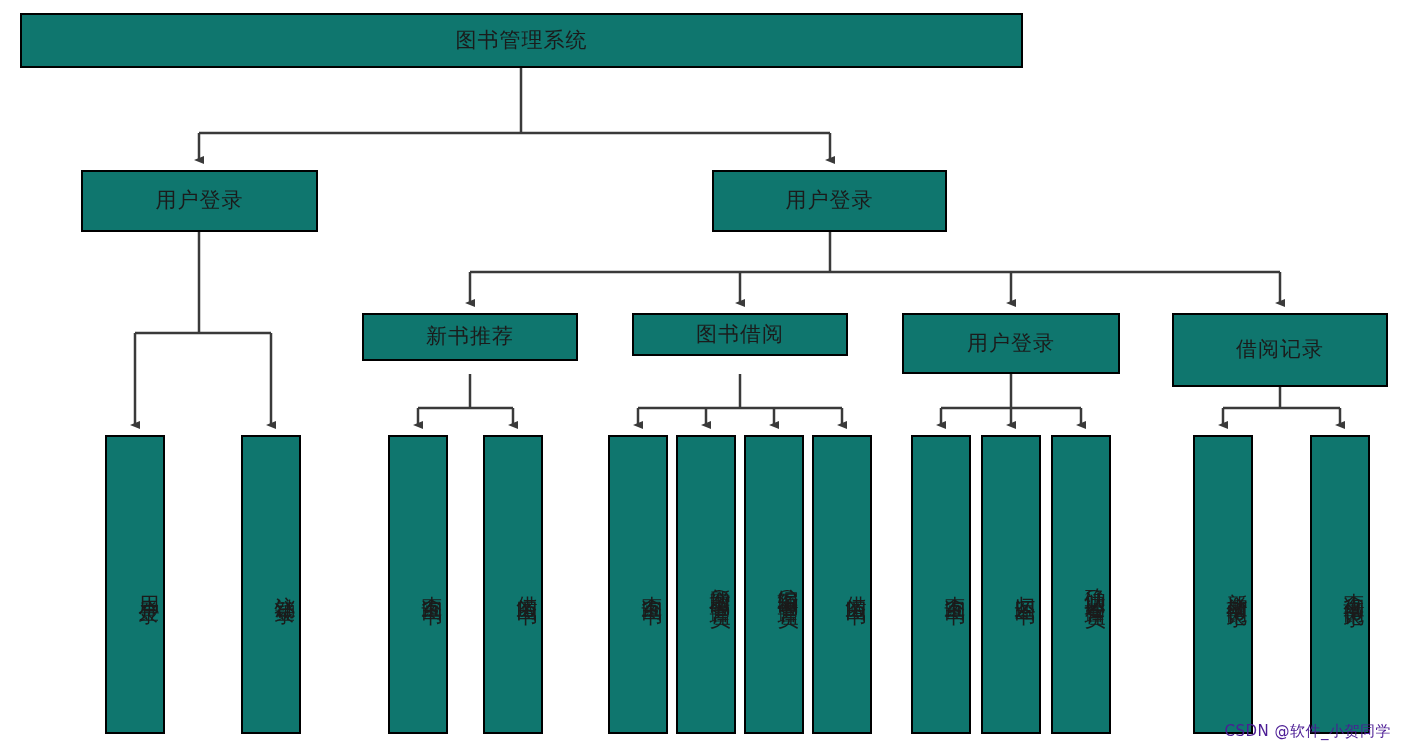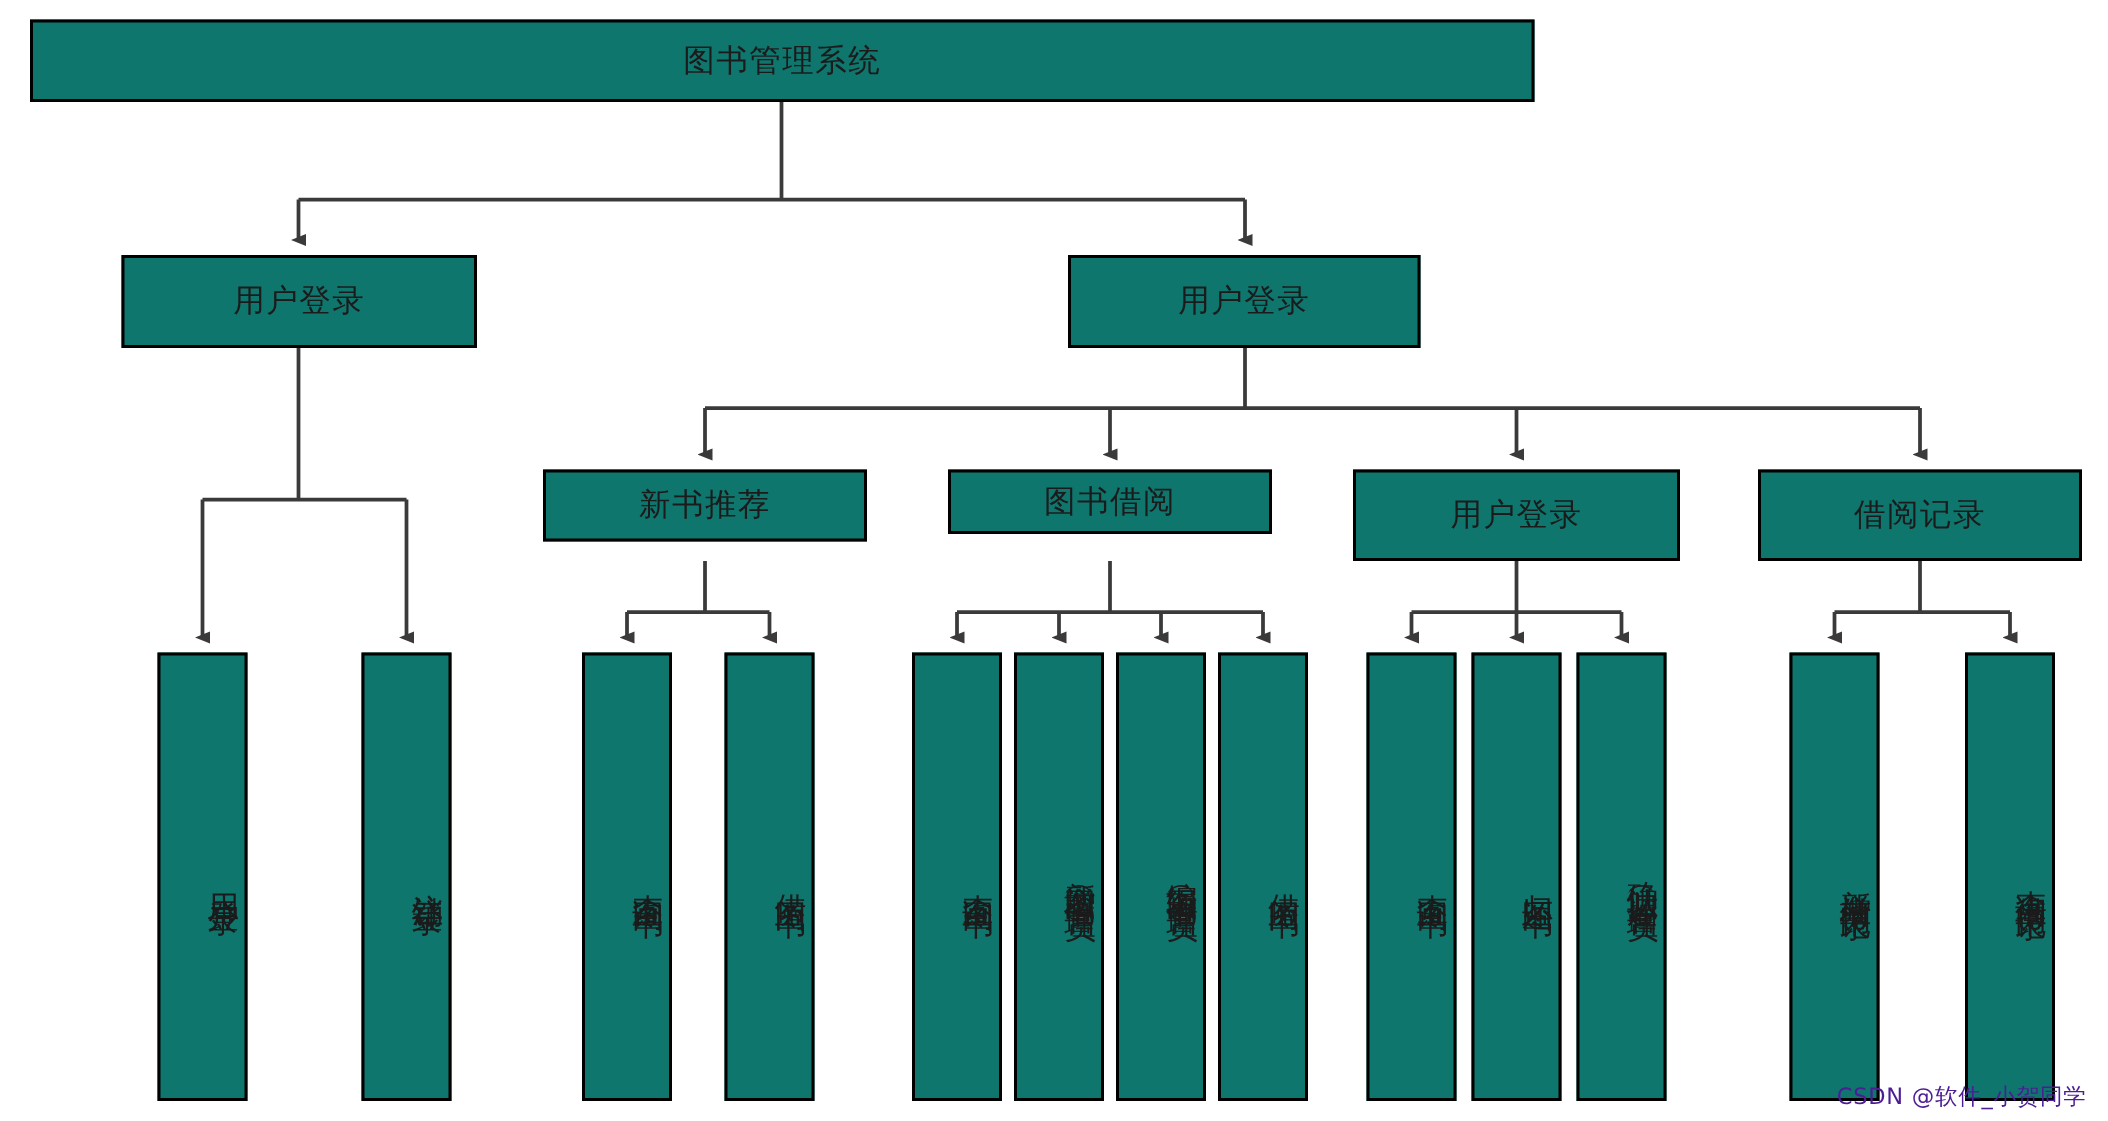--- a/index.html
+++ b/index.html
@@ -135,21 +135,21 @@
 
   <div class="node horizontal" style="left:362px; top:313px; width:216px; height:48px;">
     <span>新书推荐</span>
   </div>
   <div class="node horizontal" style="left:632px; top:313px; width:216px; height:43px;">
     <span>图书借阅</span>
   </div>
   <div class="node horizontal" style="left:902px; top:313px; width:218px; height:61px;">
     <span>用户登录</span>
   </div>
-  <div class="node horizontal" style="left:1172px; top:313px; width:216px; height:61px;">
+  <div class="node horizontal" style="left:1172px; top:313px; width:216px; height:74px;">
     <span>借阅记录</span>
   </div>
 
   <div class="node vertical" style="left:105px; top:435px; width:60px; height:299px;">
     <span class="vtext">用户登录</span>
   </div>
   <div class="node vertical" style="left:241px; top:435px; width:60px; height:299px;">
     <span class="vtext">注销登录</span>
   </div>
 

